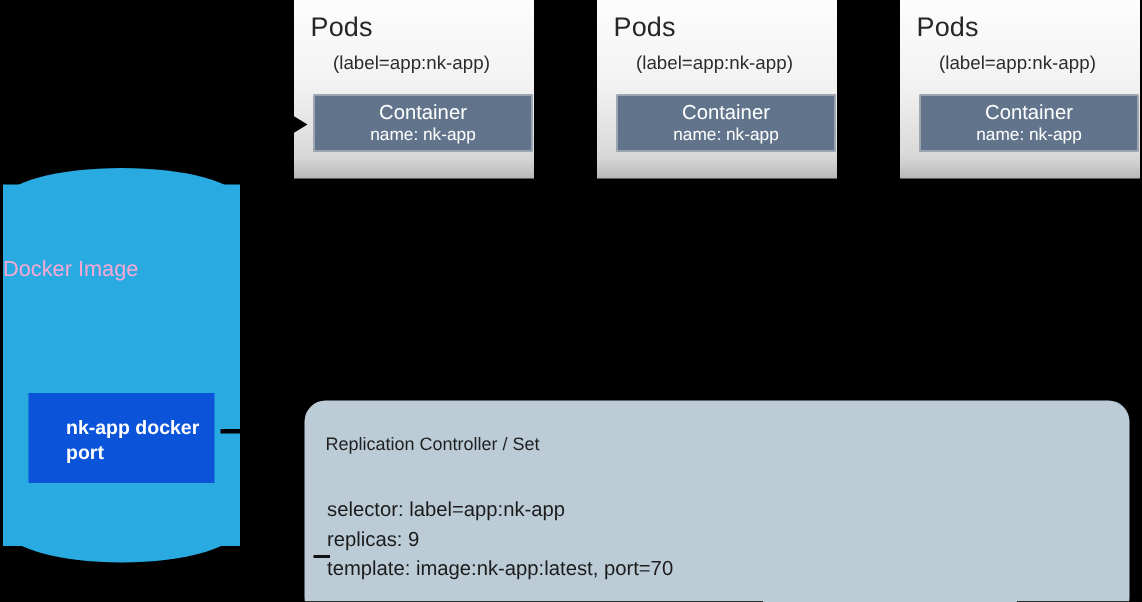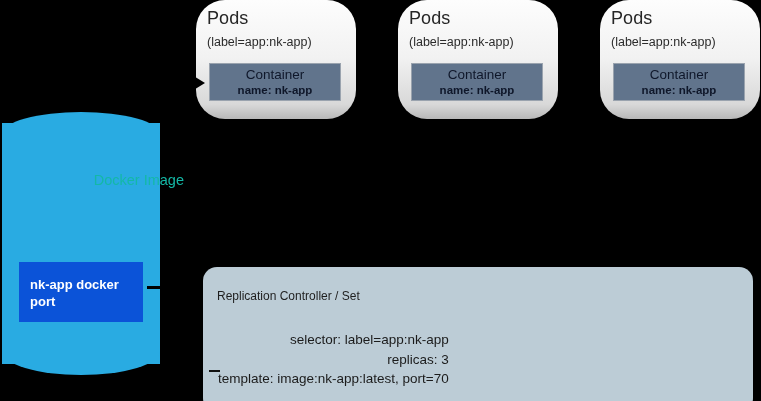--- a/index.html
+++ b/index.html
@@ -17,58 +17,57 @@
   }
 
   
   .pod-panel {
     position: absolute;
     top: 0;
     width: 160px;
     height: 119px;
     background: linear-gradient(to bottom, #fdfdfd 0%, #f2f2f2 48%, #d8d8d8 88%, #b8b8b8 100%);
     box-sizing: border-box;
-    border-radius: 29px;
   }
   .pod-panel .pod-title {
     position: absolute;
     left: 11px;
     top: 8px;
     font-size: 18px;
     color: #262626;
     letter-spacing: .1px;
   }
   .pod-panel .pod-label {
     position: absolute;
-    left: 11px;
+    left: 26px;
     top: 35px;
     font-size: 12.5px;
     color: #2b2b2b;
   }
   .container-box {
     position: absolute;
     left: 13px;
     top: 63px;
-    width: 132px;
+    width: 146px;
     height: 38px;
     background: #61748c;
     border: 1px solid #9aa3ae;
     box-sizing: border-box;
     text-align: center;
-    color: #0f172a;
+    color: #ffffff;
   }
   .container-box .c-title {
     margin-top: 3px;
     font-size: 13.5px;
     font-weight: 400;
     line-height: 16px;
   }
   .container-box .c-sub {
     font-size: 11.5px;
-    font-weight: bold;
+    font-weight: normal;
     line-height: 14px;
   }
 
   
   .arrow-head {
     position: absolute;
     left: 192px;
     top: 75px;
     width: 0;
     height: 0;
@@ -109,38 +108,38 @@
     width: 158px;
     height: 24px;
     background: #29abe2;
     border-radius: 50% / 0 0 100% 100%;
   }
   .cyl-caption {
     position: absolute;
     left: 0;
     top: 58px;
     width: 182px;
-    text-align: right;
-    color: #14b8a6;
+    text-align: left;
+    color: #f9a8d4;
     font-size: 14.5px;
     line-height: 20px;
   }
   .image-box {
     position: absolute;
     left: 17px;
     top: 150px;
     width: 124px;
     height: 60px;
     background: #0b53d8;
     color: #ffffff;
     font-size: 13px;
     font-weight: bold;
     line-height: 17px;
     box-sizing: border-box;
-    padding: 14px 0 0 11px;
+    padding: 14px 0 0 25px;
   }
   .registry-link {
     position: absolute;
     left: 147px;
     top: 286px;
     width: 30px;
     height: 3px;
     background: #000000;
   }
 
@@ -162,21 +161,20 @@
     font-size: 12px;
     color: #1f1f1f;
   }
   .rc-lines {
     position: absolute;
     left: 15px;
     top: 63px;
     font-size: 13.5px;
     color: #1b1b1b;
     line-height: 19.5px;
-    text-align: right;
   }
   .rc-line { white-space: pre; }
   .tmpl-dash {
     position: absolute;
     left: -9px;
     top: 40px;
     width: 11px;
     height: 0;
     border-top: 2px dashed #111111;
   }
@@ -227,19 +225,19 @@
       <div>port</div>
     </div>
   </div>
 
   <div class="registry-link"></div>
 
   <div class="rc-panel">
     <div class="rc-title">Replication Controller / Set</div>
     <div class="rc-lines">
       <div class="rc-line">selector: label=app:nk-app</div>
-      <div class="rc-line">replicas: 3</div>
+      <div class="rc-line">replicas: 9</div>
       <div class="rc-line">template: image:nk-app:latest, port=70</div>
       <div class="tmpl-dash"></div>
     </div>
   </div>
 
 </div>
 
 </body></html>

